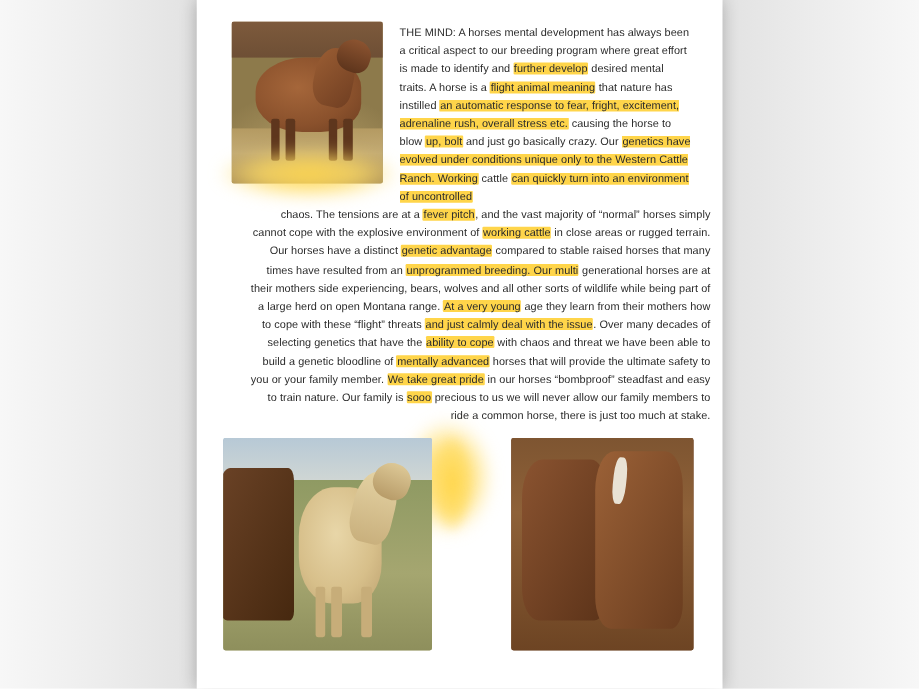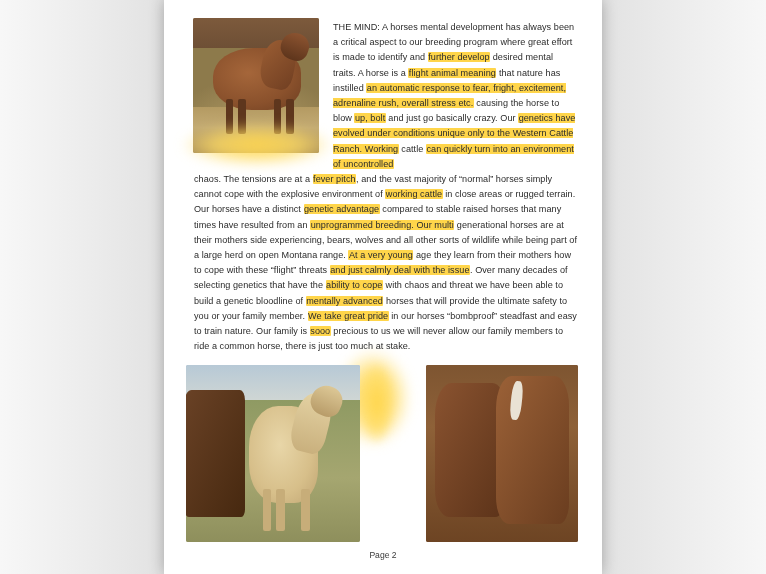--- a/index.html
+++ b/index.html
@@ -107,23 +107,24 @@
     left: 169px;
     top: 20px;
     width: 243px;
     font-size: 9.1px;
     line-height: 15.2px;
     color: #2b2b2b;
     text-align: left;
     letter-spacing: .05px;
   }
   .body-text.full {
-    left: 30px;
+    left: 42px;
     top: 172px;
     width: 386px;
+    text-align: right;
   }
 
   mark.hl {
     background: #ffd54a;
     color: #2b2b2b;
     padding: 0 .5px;
     border-radius: 1px;
   }
 
   
@@ -239,17 +240,16 @@
         <div class="pleg c"></div>
       </div>
 
       <div class="bot-photo bot-right">
         <div class="bg"></div>
         <div class="h1"></div>
         <div class="h2"></div>
         <div class="blaze"></div>
       </div>
 
-      <div class="page-number">Page 2</div>
 
     </div>
   </div>
 </div>
 
 </body></html>

